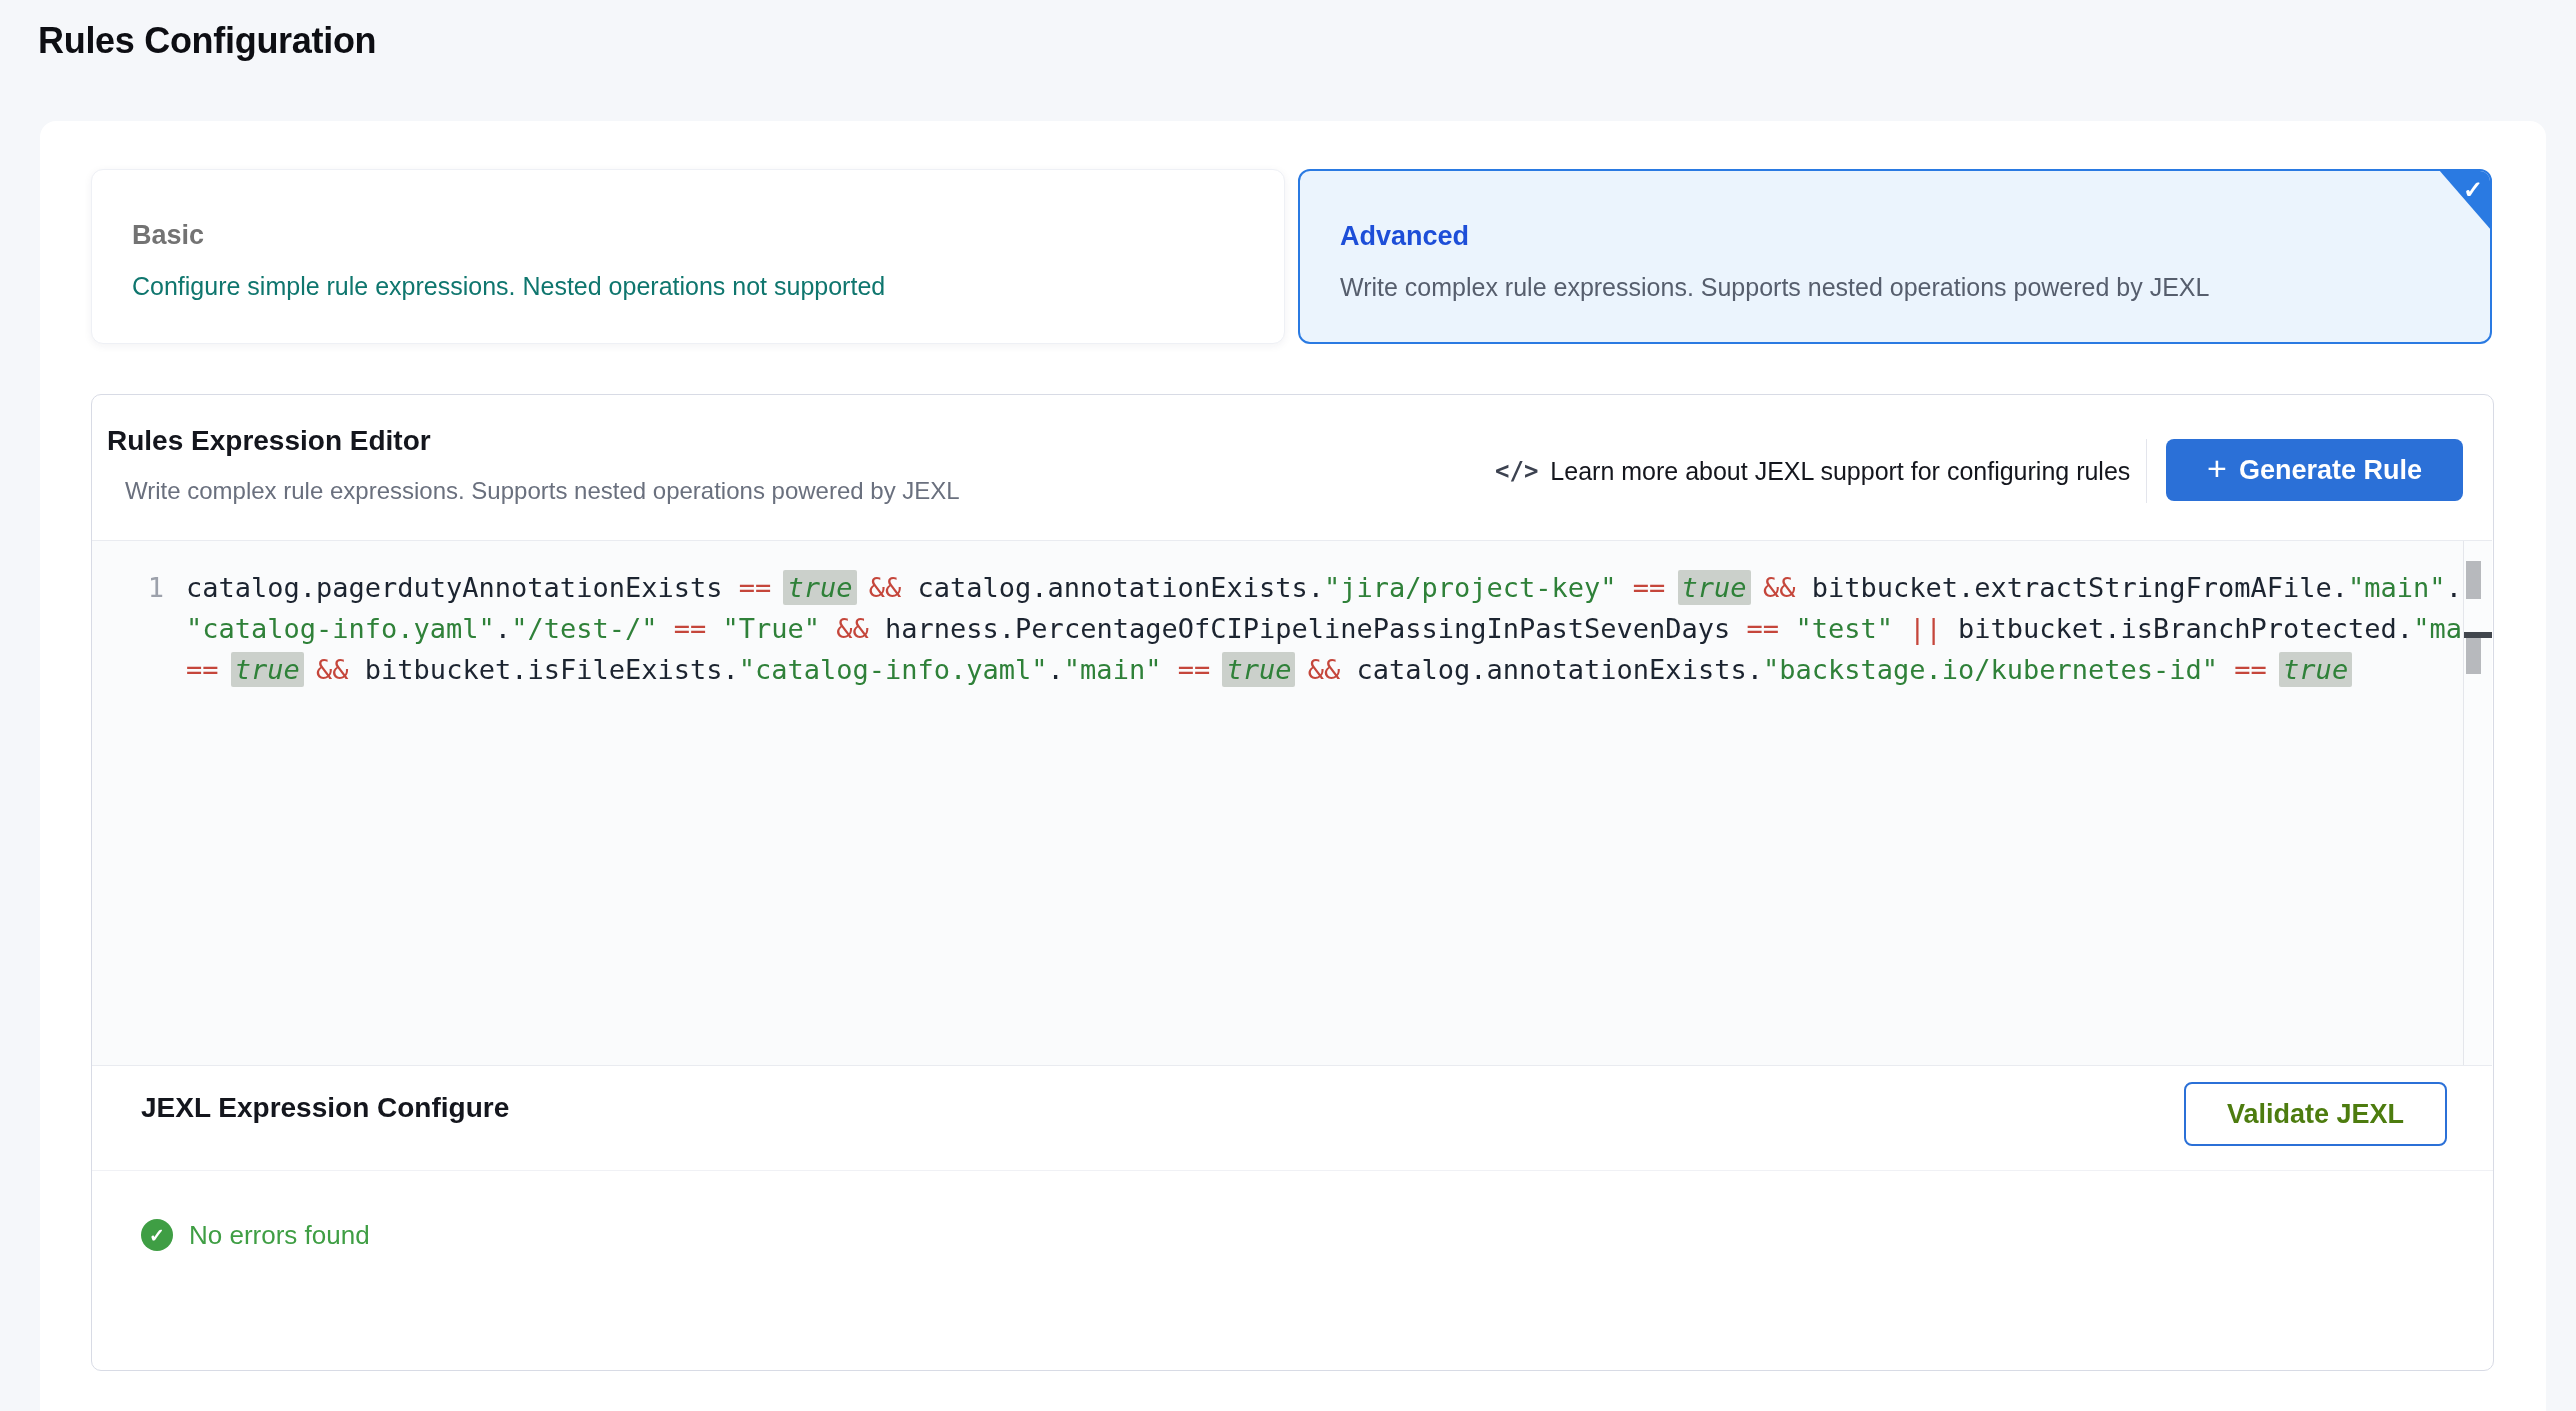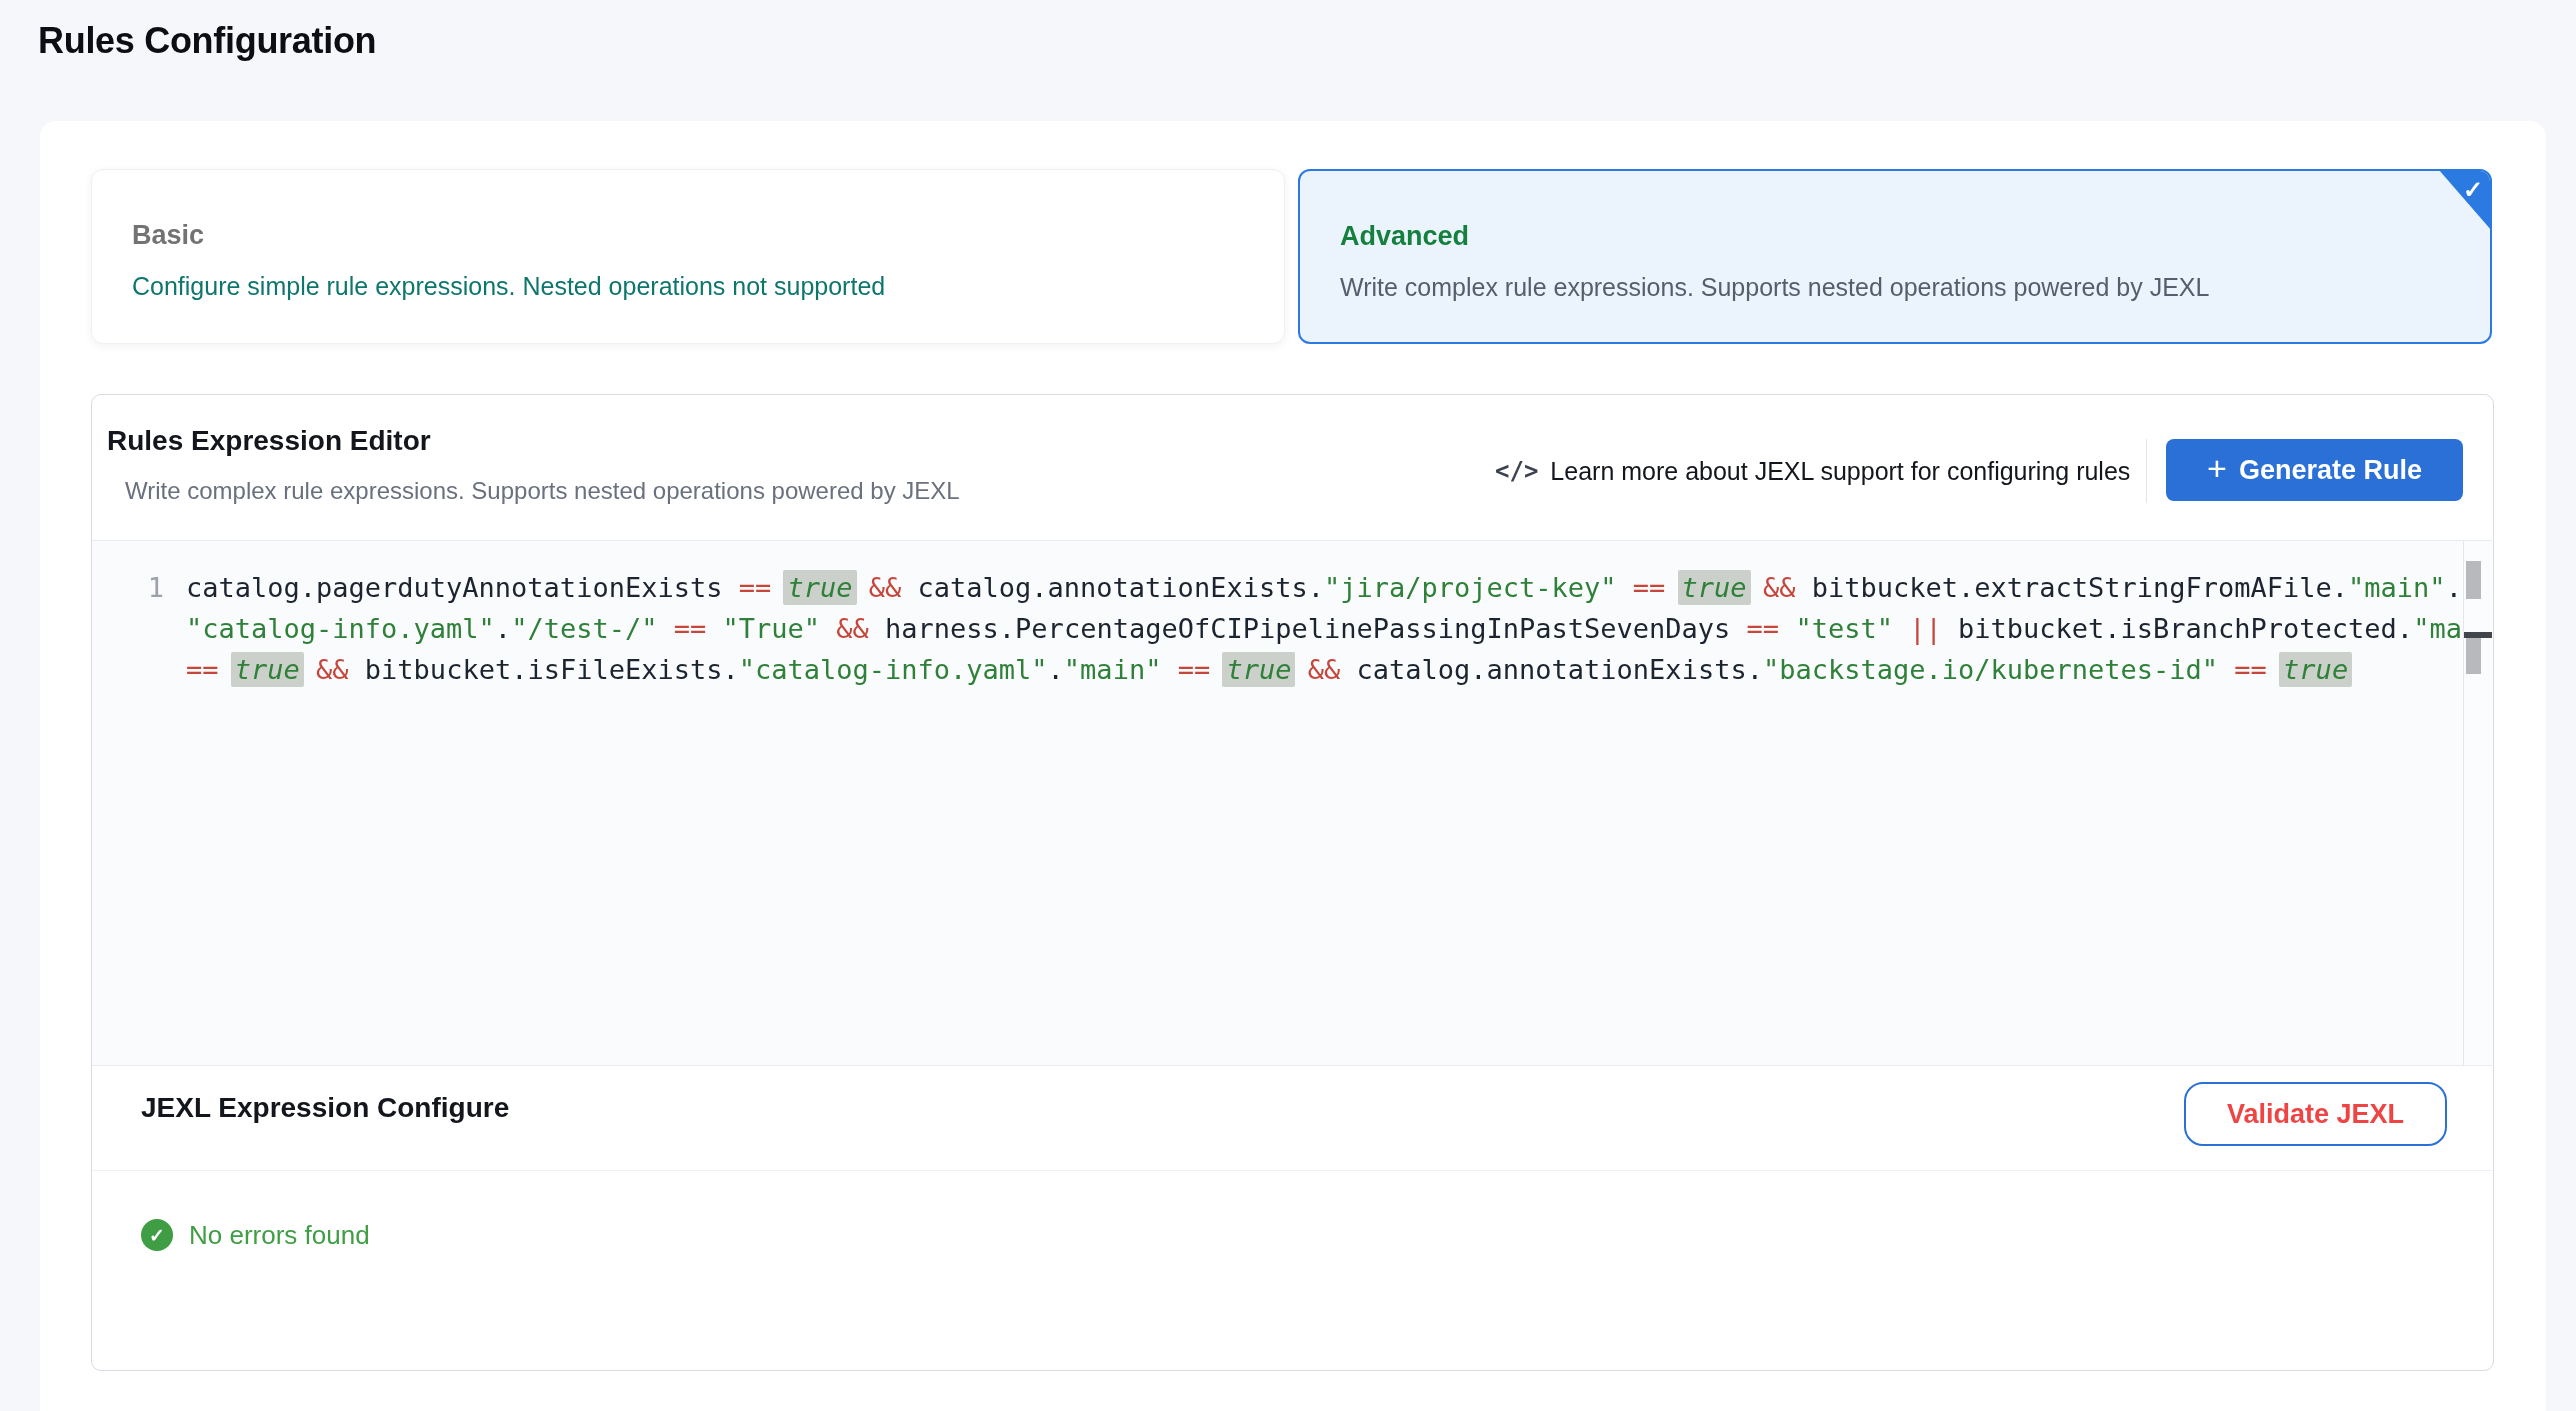--- a/index.html
+++ b/index.html
@@ -31,21 +31,21 @@
     background:#ffffff; border:1px solid #eef0f5;
     box-shadow:0 2px 8px rgba(30,40,70,0.06);
   }
   .tab-basic .tab-title { color:#737373; }
   .tab-basic .tab-desc  { color:#0f766e; }
   .tab-advanced {
     left:1258px; width:1194px;
     background:#ebf4fd; border:2px solid #2a7ae2;
     overflow:hidden;
   }
-  .tab-advanced .tab-title { color:#15803d; }
+  .tab-advanced .tab-title { color:#1d4ed8; }
   .tab-advanced .tab-desc  { color:#565e6d; }
   .tab-title {
     position:absolute; left:40px; top:50px;
     font-size:27px; font-weight:bold;
   }
   .tab-desc {
     position:absolute; left:40px; top:102px;
     font-size:25px;
   }
   .corner-wedge {
@@ -139,22 +139,22 @@
     background:#b7b9bd;
   }
 
   
   .validation-title {
     position:absolute; left:49px; top:697px;
     font-size:28px; font-weight:bold; color:#14161d;
   }
   .validate-btn {
     position:absolute; left:2092px; top:687px; width:263px; height:64px;
-    background:#ffffff; border:2px solid #2b70d7; border-radius:19px;
-    color:#ef4444; font-size:27px; font-weight:bold;
+    background:#ffffff; border:2px solid #2b70d7; border-radius:8px;
+    color:#4d7c0f; font-size:27px; font-weight:bold;
     font-family:"Liberation Sans", sans-serif;
     display:flex; align-items:center; justify-content:center;
     cursor:pointer;
   }
   .validation-divider {
     position:absolute; left:0; top:775px; width:100%; height:1px;
     background:#f0f1f5;
   }
   .status-row {
     position:absolute; left:49px; top:824px;

